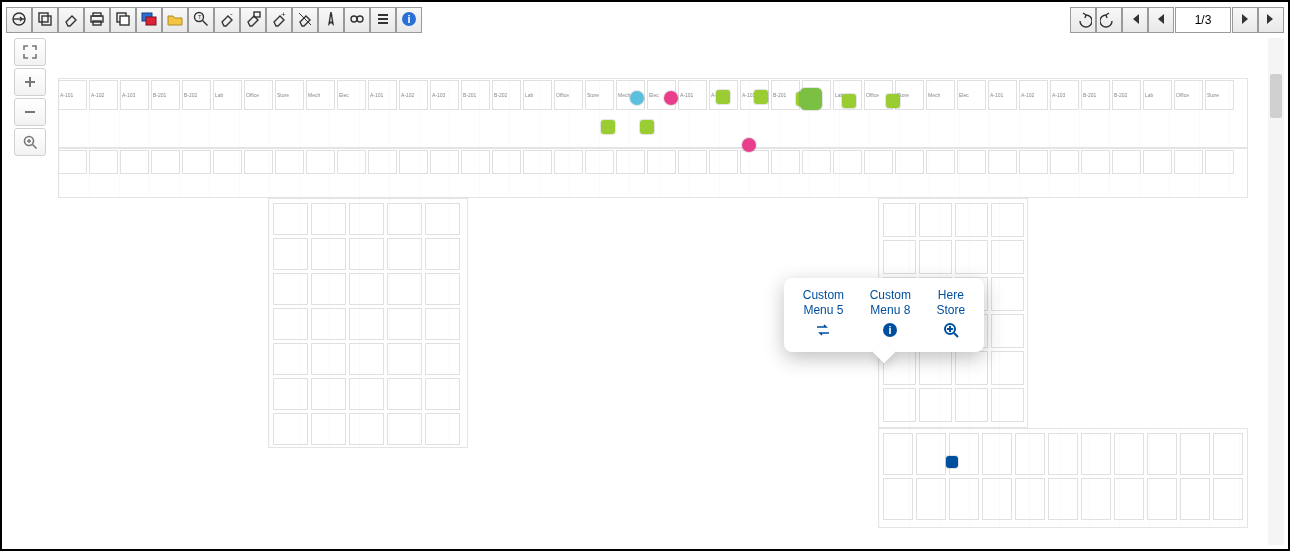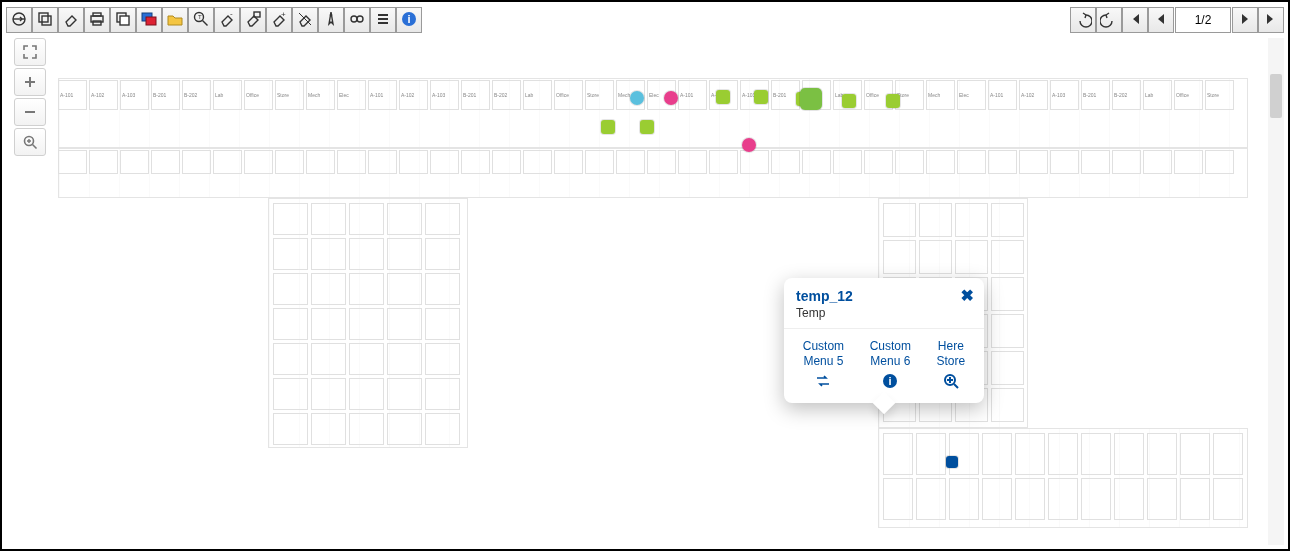--- a/index.html
+++ b/index.html
@@ -168,21 +168,21 @@
         <div class="tb-btn">
           <span><svg xmlns="http://www.w3.org/2000/svg" viewBox="0 0 18 18">
               <path d="M5 4v10M13 4l-6 5 6 5z" fill="#333"></path>
             </svg></span>
         </div>
         <div class="tb-btn">
           <span><svg xmlns="http://www.w3.org/2000/svg" viewBox="0 0 18 18">
               <path d="M12 4l-6 5 6 5z" fill="#333"></path>
             </svg></span>
         </div>
-      <div class="page-box">1/2</div>
+      <div class="page-box">1/3</div>
 
     <div class="tb-btn">
           <span><svg xmlns="http://www.w3.org/2000/svg" viewBox="0 0 18 18">
               <path d="M6 4l6 5-6 5z" fill="#333"></path>
             </svg></span>
         </div>
         <div class="tb-btn">
           <span><svg xmlns="http://www.w3.org/2000/svg" viewBox="0 0 18 18">
               <path d="M13 4v10M5 4l6 5-6 5z" fill="#333"></path>
             </svg></span>
@@ -435,34 +435,29 @@
         <div class="marker m-green" style="left: 742px; top: 50px; width: 22px; height: 22px; border-radius: 5px; background: rgb(123, 192, 67);"></div>
         <div class="marker m-selected" style="left: 888px; top: 418px;"></div>
       </div>
   </div>
 
   <div class="vscroll">
     <div class="vscroll-thumb"></div>
   </div>
 
   <div class="popover">
-    <div class="pop-header">
-      <div class="pop-title">temp_12</div>
-      <div class="pop-sub">Temp</div>
-      <div class="pop-close">✖</div>
-    </div>
     <div class="pop-body">
       <div class="pop-action">
         <div class="lbl"><span>Custom</span><br><span>Menu 5</span></div>
         <svg viewBox="0 0 16 16">
             <path d="M2 5h9l-2-2M14 11H5l2 2" stroke="#004f9e" stroke-width="1.6" fill="none"></path>
           </svg>
       </div>
       <div class="pop-action">
-        <div class="lbl"><span>Custom</span><br><span>Menu 6</span></div>
+        <div class="lbl"><span>Custom</span><br><span>Menu 8</span></div>
         <svg viewBox="0 0 16 16">
             <circle cx="8" cy="8" r="7" fill="#004f9e"></circle>
             <text x="8" y="12" text-anchor="middle" font-size="11" fill="#fff" font-family="Arial" font-weight="bold">i</text>
           </svg>
       </div>
       <div class="pop-action">
         <div class="lbl"><span>Here</span><br><span>Store</span></div>
         <svg viewBox="0 0 16 16">
             <circle cx="7" cy="7" r="5" stroke="#004f9e" stroke-width="2" fill="none"></circle>
             <path d="M11 11l4 4M7 4v6M4 7h6" stroke="#004f9e" stroke-width="2"></path>

